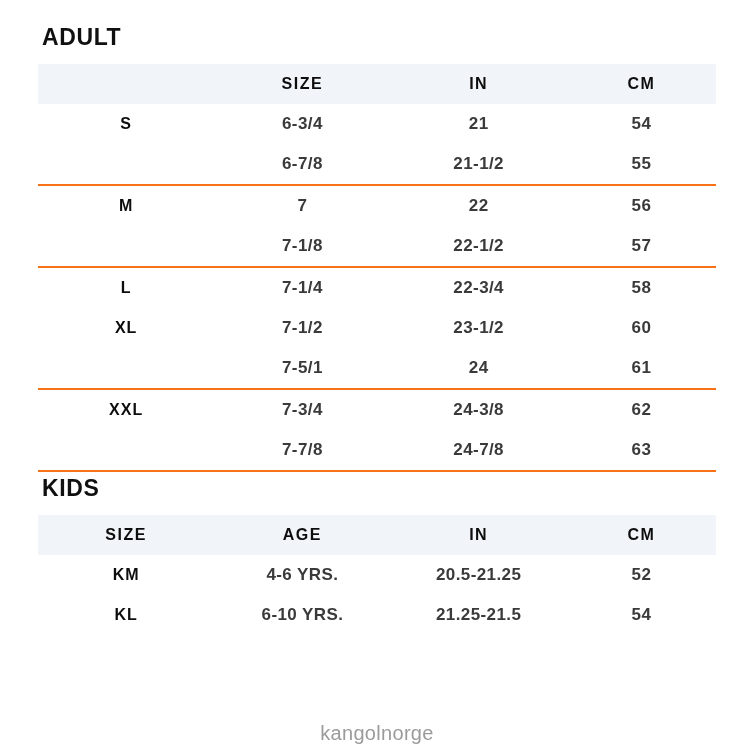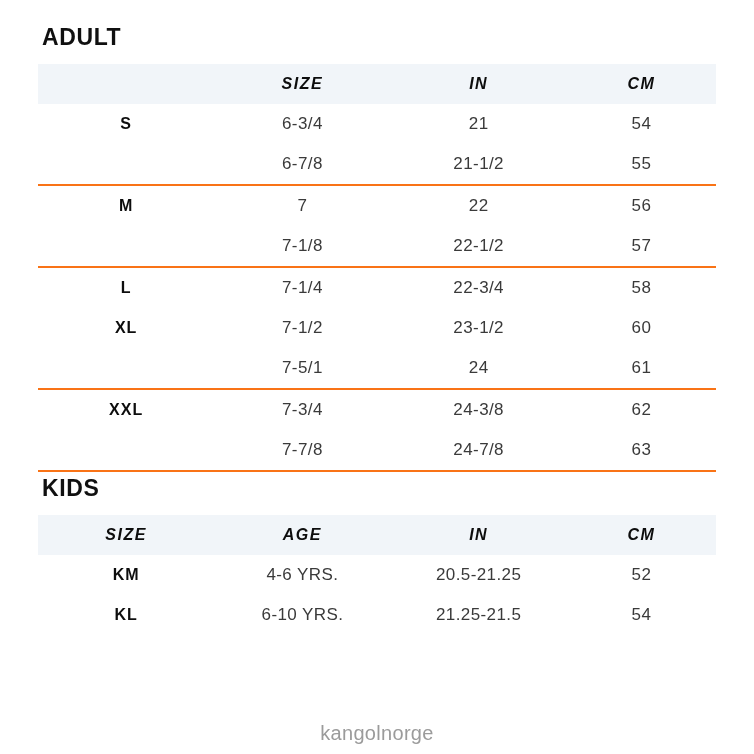--- a/index.html
+++ b/index.html
@@ -36,28 +36,27 @@
     background: #f1f5f9;
     height: 40px;
   }
   table.size-table th {
     font-size: 16px;
     font-weight: 700;
     letter-spacing: 1.5px;
     color: #0d0d0d;
     text-align: center;
     padding: 0;
-    font-style: italic;
   }
   table.size-table td {
     height: 40px;
     text-align: center;
     vertical-align: middle;
     font-size: 17px;
-    font-weight: 400;
+    font-weight: 700;
     color: #3a3a3a;
     letter-spacing: 0.4px;
     padding: 0;
   }
   table.size-table td.row-label {
     font-weight: 700;
     font-size: 16px;
     color: #0d0d0d;
     letter-spacing: 1px;
   }

